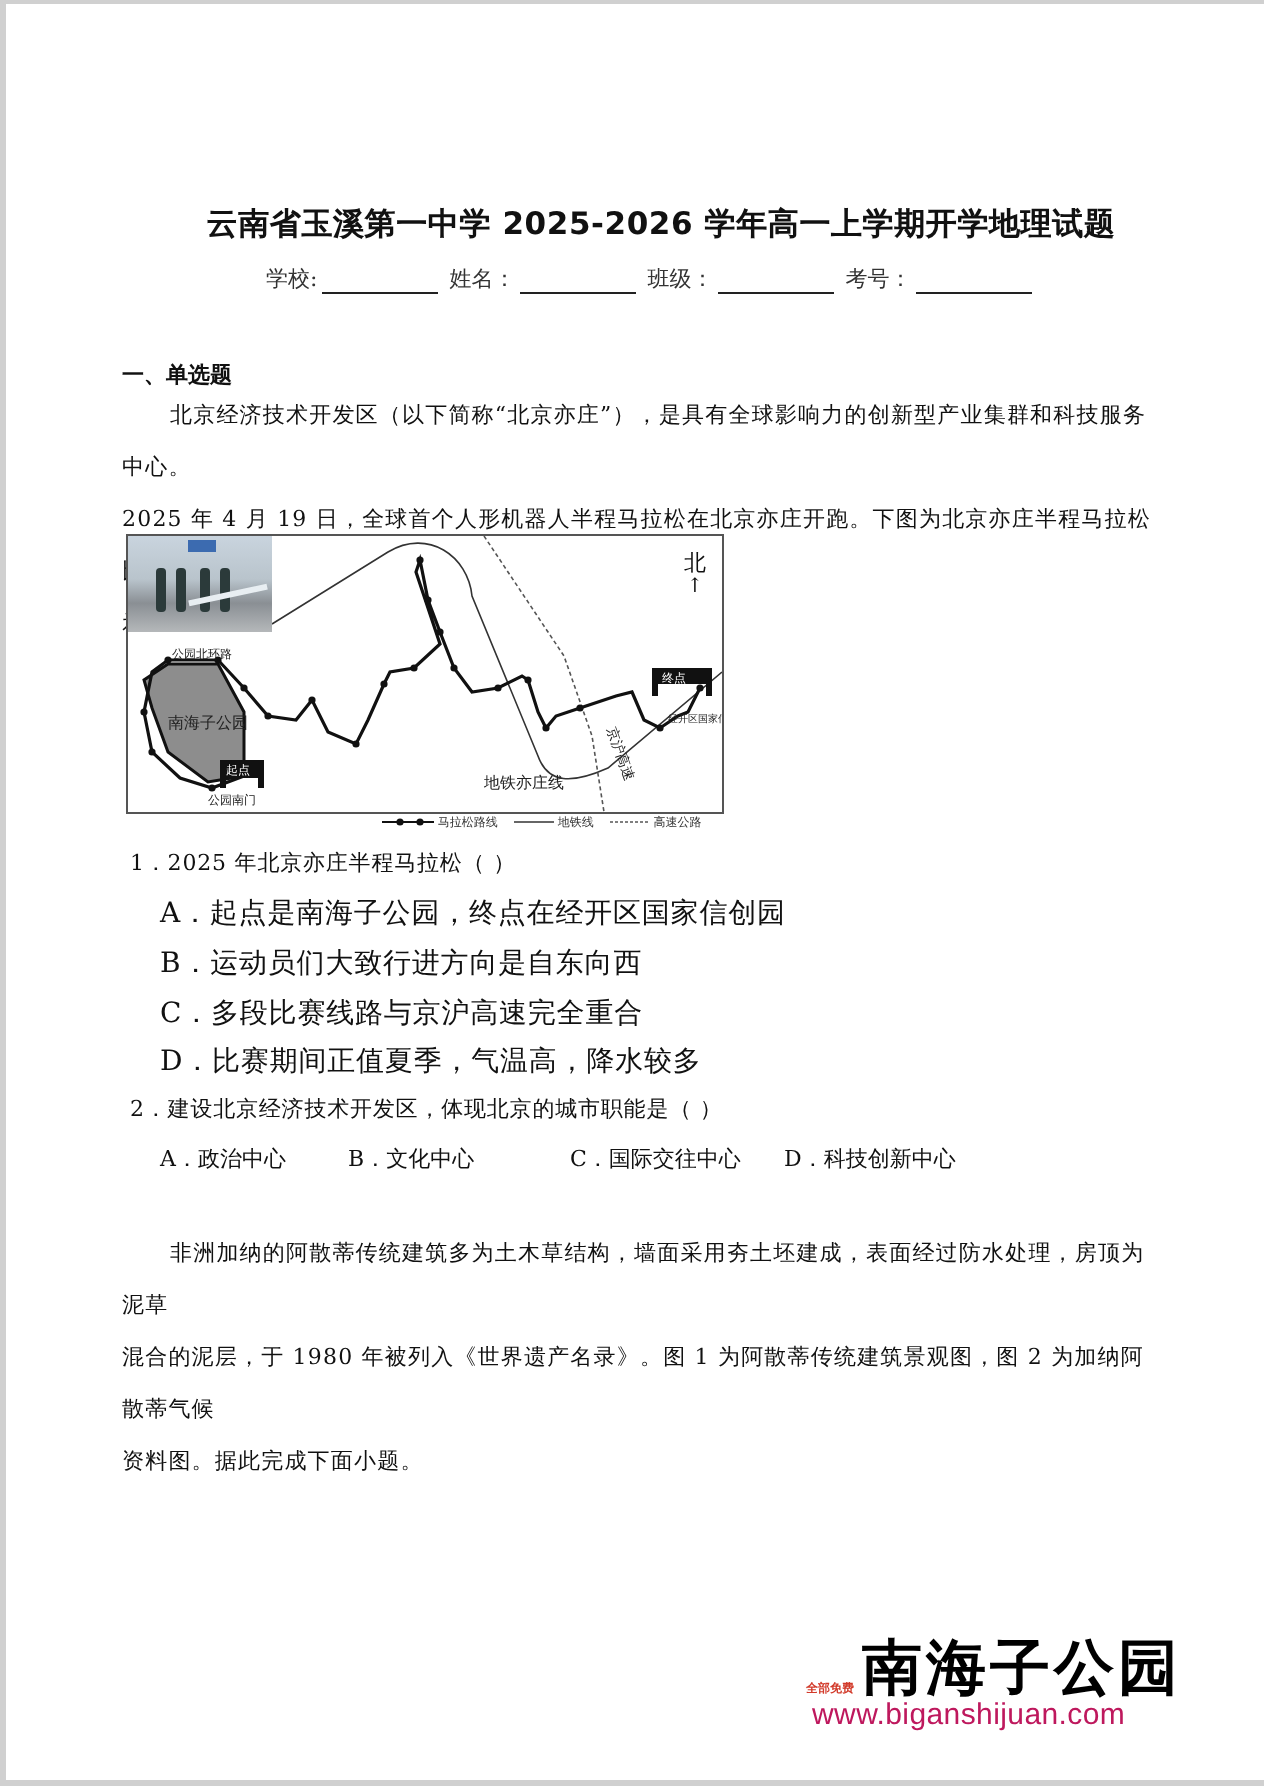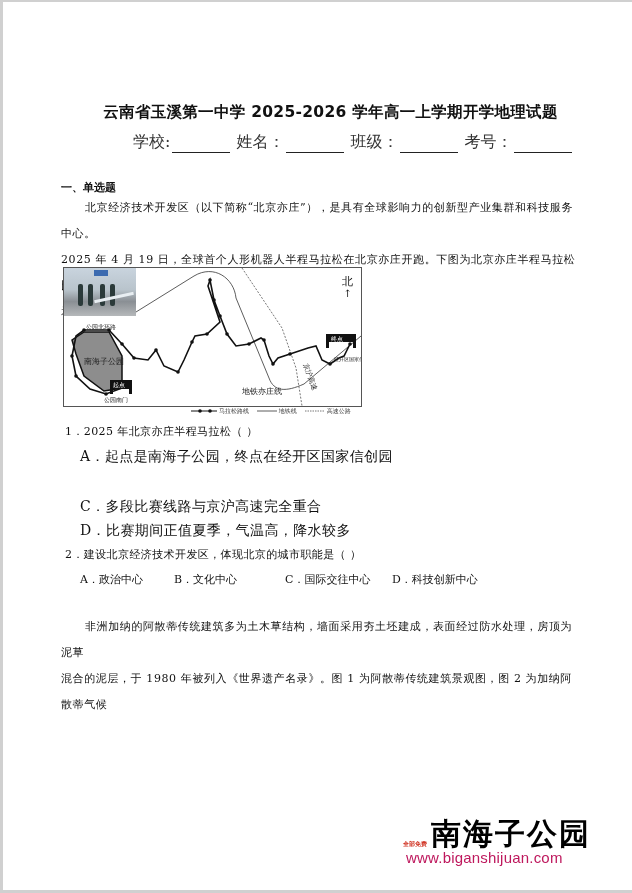--- a/index.html
+++ b/index.html
@@ -13,21 +13,21 @@
     position: absolute; left: 3px; top: 2px; width: 629px; height: 888px;
     background: #ffffff;
   }
   .title {
     position: absolute; left: 0; width: 629px; top: 100px;
     text-align: center; font-size: 15.5px; font-weight: bold; letter-spacing: 0.3px;
     font-family: "DejaVu Sans", "Liberation Sans", sans-serif;
     padding-left: 13px;
   }
   .fields {
-    position: absolute; top: 130px; left: 130px; font-size: 16px; color: #333;
+    position: absolute; top: 130px; left: 130px; font-size: 11px; color: #333;
     display: flex; gap: 0; white-space: nowrap;
   }
   .fields .f { display: inline-flex; align-items: flex-end; margin-right: 6px; }
   .fields .line { display: inline-block; border-bottom: 1px solid #222; width: 58px; height: 12px; margin-left: 2px; }
   .section {
     position: absolute; left: 58px; top: 178px; font-size: 11px; font-weight: bold;
     font-family: "DejaVu Sans", "Liberation Sans", sans-serif;
   }
   .para {
     position: absolute; left: 58px; width: 520px; font-size: 11px; line-height: 26px;
@@ -185,32 +185,34 @@
     <span>
       <svg class="sym" width="20" height="6">
           <line x1="0" y1="3" x2="20" y2="3" stroke="#555" stroke-width="0.8" stroke-dasharray="1.5,1"></line>
         </svg>
       <span>高速公路</span>
     </span>
   </div>
 
   <div class="q" style="top:422px;">1．2025 年北京亦庄半程马拉松（    ）</div>
   <div class="opt" style="top:446px;">A．起点是南海子公园，终点在经开区国家信创园</div>
+  <div class="opt" style="top:471px;">B．运动员们大致行进方向是自东向西</div>
   <div class="opt" style="top:496px;">C．多段比赛线路与京沪高速完全重合</div>
   <div class="opt" style="top:520px;">D．比赛期间正值夏季，气温高，降水较多</div>
 
   <div class="q" style="top:545px;">2．建设北京经济技术开发区，体现北京的城市职能是（    ）</div>
   <div class="opt-row">
     <span style="left:0;">A．政治中心</span>
     <span style="left:94px;">B．文化中心</span>
     <span style="left:205px;">C．国际交往中心</span>
     <span style="left:312px;">D．科技创新中心</span>
   </div>
 
   <div class="para" style="top:612px;">
     <div><span class="indent"></span><span>非洲加纳的阿散蒂传统建筑多为土木草结构，墙面采用夯土坯建成，表面经过防水处理，房顶为泥草</span></div>
     <div>混合的泥层，于 1980 年被列入《世界遗产名录》。图 1 为阿散蒂传统建筑景观图，图 2 为加纳阿散蒂气候</div>
+    <div>资料图。据此完成下面小题。</div>
   </div>
 
   <div class="brand-free">全部免费</div>
   <div class="brand">南海子公园</div>
   <div class="brand-url">www.biganshijuan.com</div>
 </div>
 
 </body></html>

